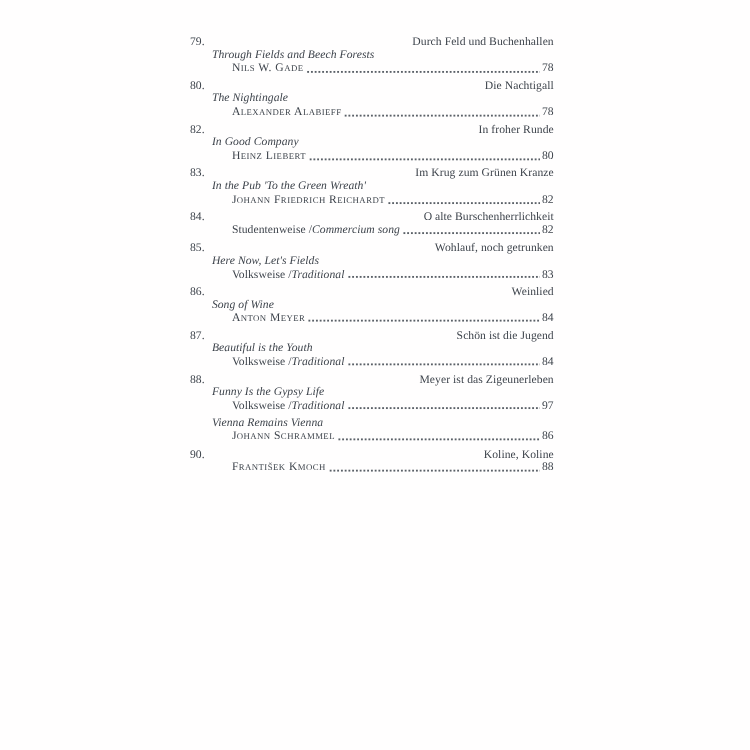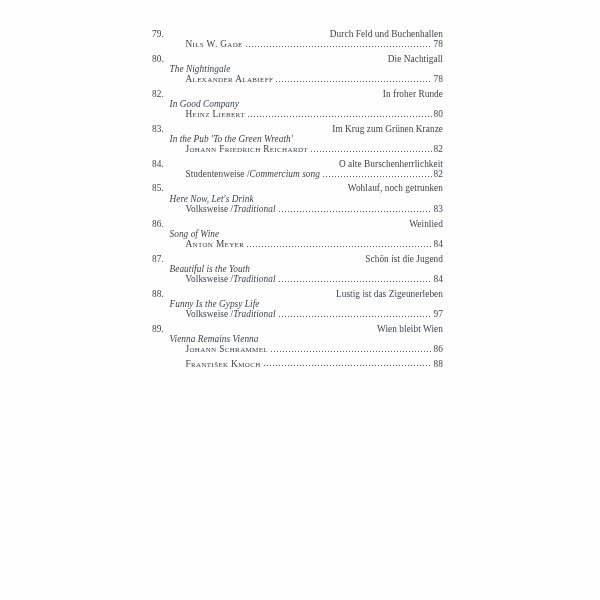--- a/index.html
+++ b/index.html
@@ -31,20 +31,21 @@
 </head>
 <body>
 
 <div class="page">
   <div class="toc">
   <div class="entry">
     <div class="trow">
       <span class="num">79.</span>
       <span class="title">Durch Feld und Buchenhallen</span>
     </div>
+    <div class="sub italic">Through Fields and Beech Forests</div>
     <div class="leader">
       <span class="sc">Nils W. Gade</span>
 
       <span class="dots"></span>
       <span class="pg">78</span>
     </div>
   </div>
 
   <div class="entry">
     <div class="trow">
@@ -102,21 +103,21 @@
       <span class="dots"></span>
       <span class="pg">82</span>
     </div>
   </div>
 
   <div class="entry">
     <div class="trow">
       <span class="num">85.</span>
       <span class="title">Wohlauf, noch getrunken</span>
     </div>
-    <div class="sub italic">Here Now, Let's Drink</div>
+    <div class="sub italic">Here Now, Let's Fields</div>
     <div class="leader">
 
       <span>Volksweise / </span>
       <span class="italic">Traditional</span>
       <span class="dots"></span>
       <span class="pg">83</span>
     </div>
   </div>
 
   <div class="entry">
@@ -144,47 +145,47 @@
       <span>Volksweise / </span>
       <span class="italic">Traditional</span>
       <span class="dots"></span>
       <span class="pg">84</span>
     </div>
   </div>
 
   <div class="entry">
     <div class="trow">
       <span class="num">88.</span>
-      <span class="title">Lustig ist das Zigeunerleben</span>
+      <span class="title">Meyer ist das Zigeunerleben</span>
     </div>
     <div class="sub italic">Funny Is the Gypsy Life</div>
     <div class="leader">
 
       <span>Volksweise / </span>
       <span class="italic">Traditional</span>
       <span class="dots"></span>
       <span class="pg">97</span>
     </div>
   </div>
 
   <div class="entry">
-    <div class="trow">
-      <span class="num">89.</span>
-      <span class="title">Wien bleibt Wien</span>
-    </div>
     <div class="sub italic">Vienna Remains Vienna</div>
     <div class="leader">
       <span class="sc">Johann Schrammel</span>
 
       <span class="dots"></span>
       <span class="pg">86</span>
     </div>
   </div>
 
   <div class="entry">
+    <div class="trow">
+      <span class="num">90.</span>
+      <span class="title">Koline, Koline</span>
+    </div>
 
     <div class="leader">
       <span class="sc">František Kmoch</span>
 
       <span class="dots"></span>
       <span class="pg">88</span>
     </div>
   </div>
 </div>
 </div>

